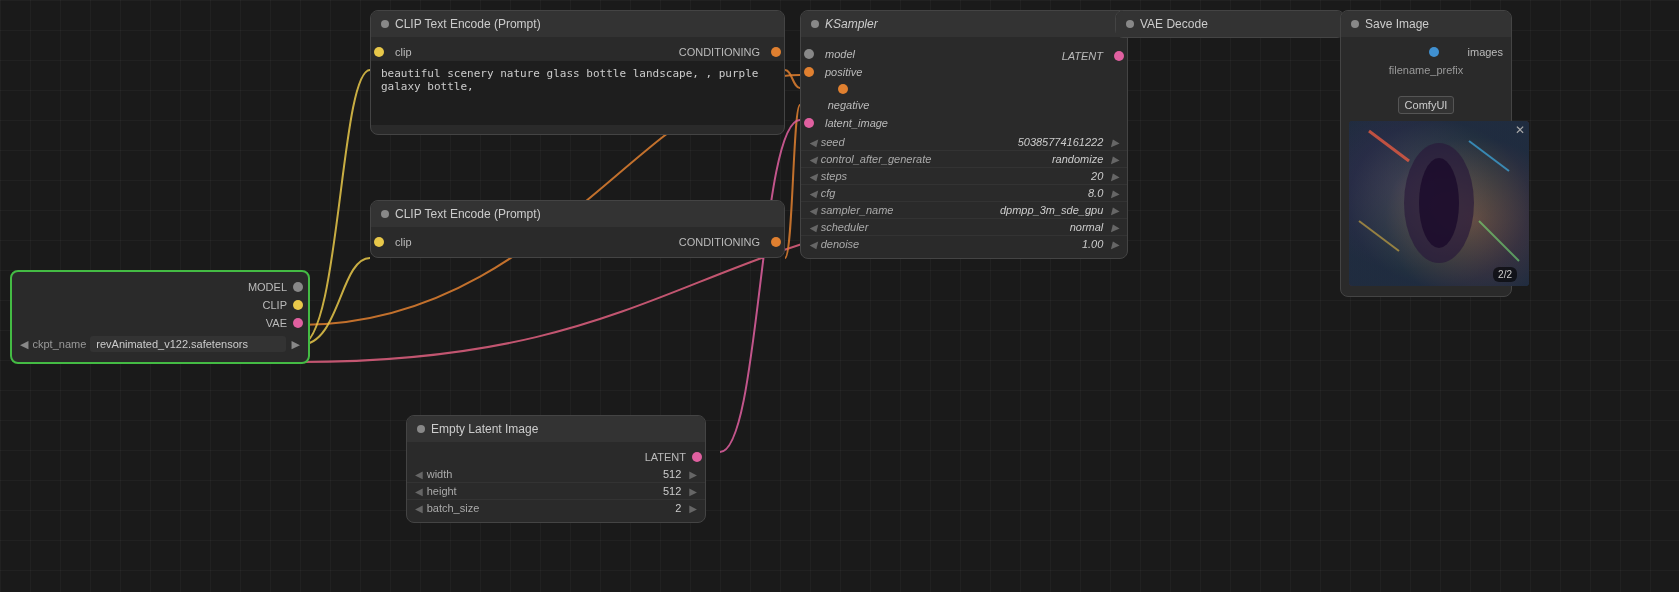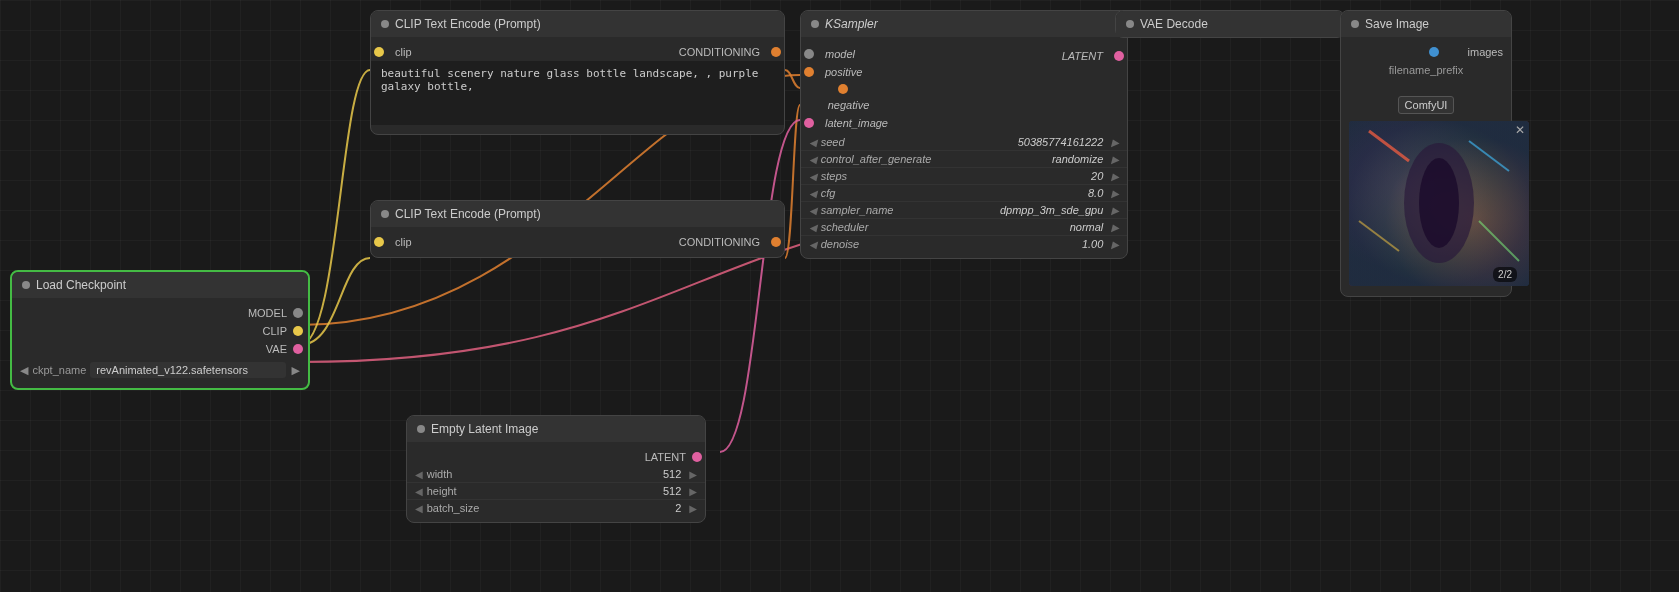--- a/index.html
+++ b/index.html
@@ -232,24 +232,20 @@
   <path d="M 785,258 C 793,258 793,105 800,105" stroke="#e08030" stroke-width="2" fill="none" opacity="0.85"></path>
 
   <path d="M 720,452 C 760,452 760,120 800,120" stroke="#e060a0" stroke-width="2" fill="none" opacity="0.85"></path>
 
   <path d="M 1090,62 C 1102,62 1103,170 1115,170" stroke="#e060a0" stroke-width="2" fill="none" opacity="0.85"></path>
 
   <path d="M 1340,62 C 1348,62 1348,62 1356,62" stroke="#4090d0" stroke-width="2" fill="none" opacity="0.85"></path>
 </svg>
 
 <div class="node" id="node-load-checkpoint">
-  <div class="node-header">
-    <div class="node-header-dot"></div>
-    <span>Load Checkpoint</span>
-  </div>
   <div class="node-body">
     <div class="port-row node-row" style="justify-content:flex-end;">
       <span class="port-label-right">MODEL</span>
       <div class="port port-right port-grey"></div>
     </div>
     <div class="port-row node-row" style="justify-content:flex-end;">
       <span class="port-label-right">CLIP</span>
       <div class="port port-right port-yellow"></div>
     </div>
     <div class="port-row node-row" style="justify-content:flex-end;">

